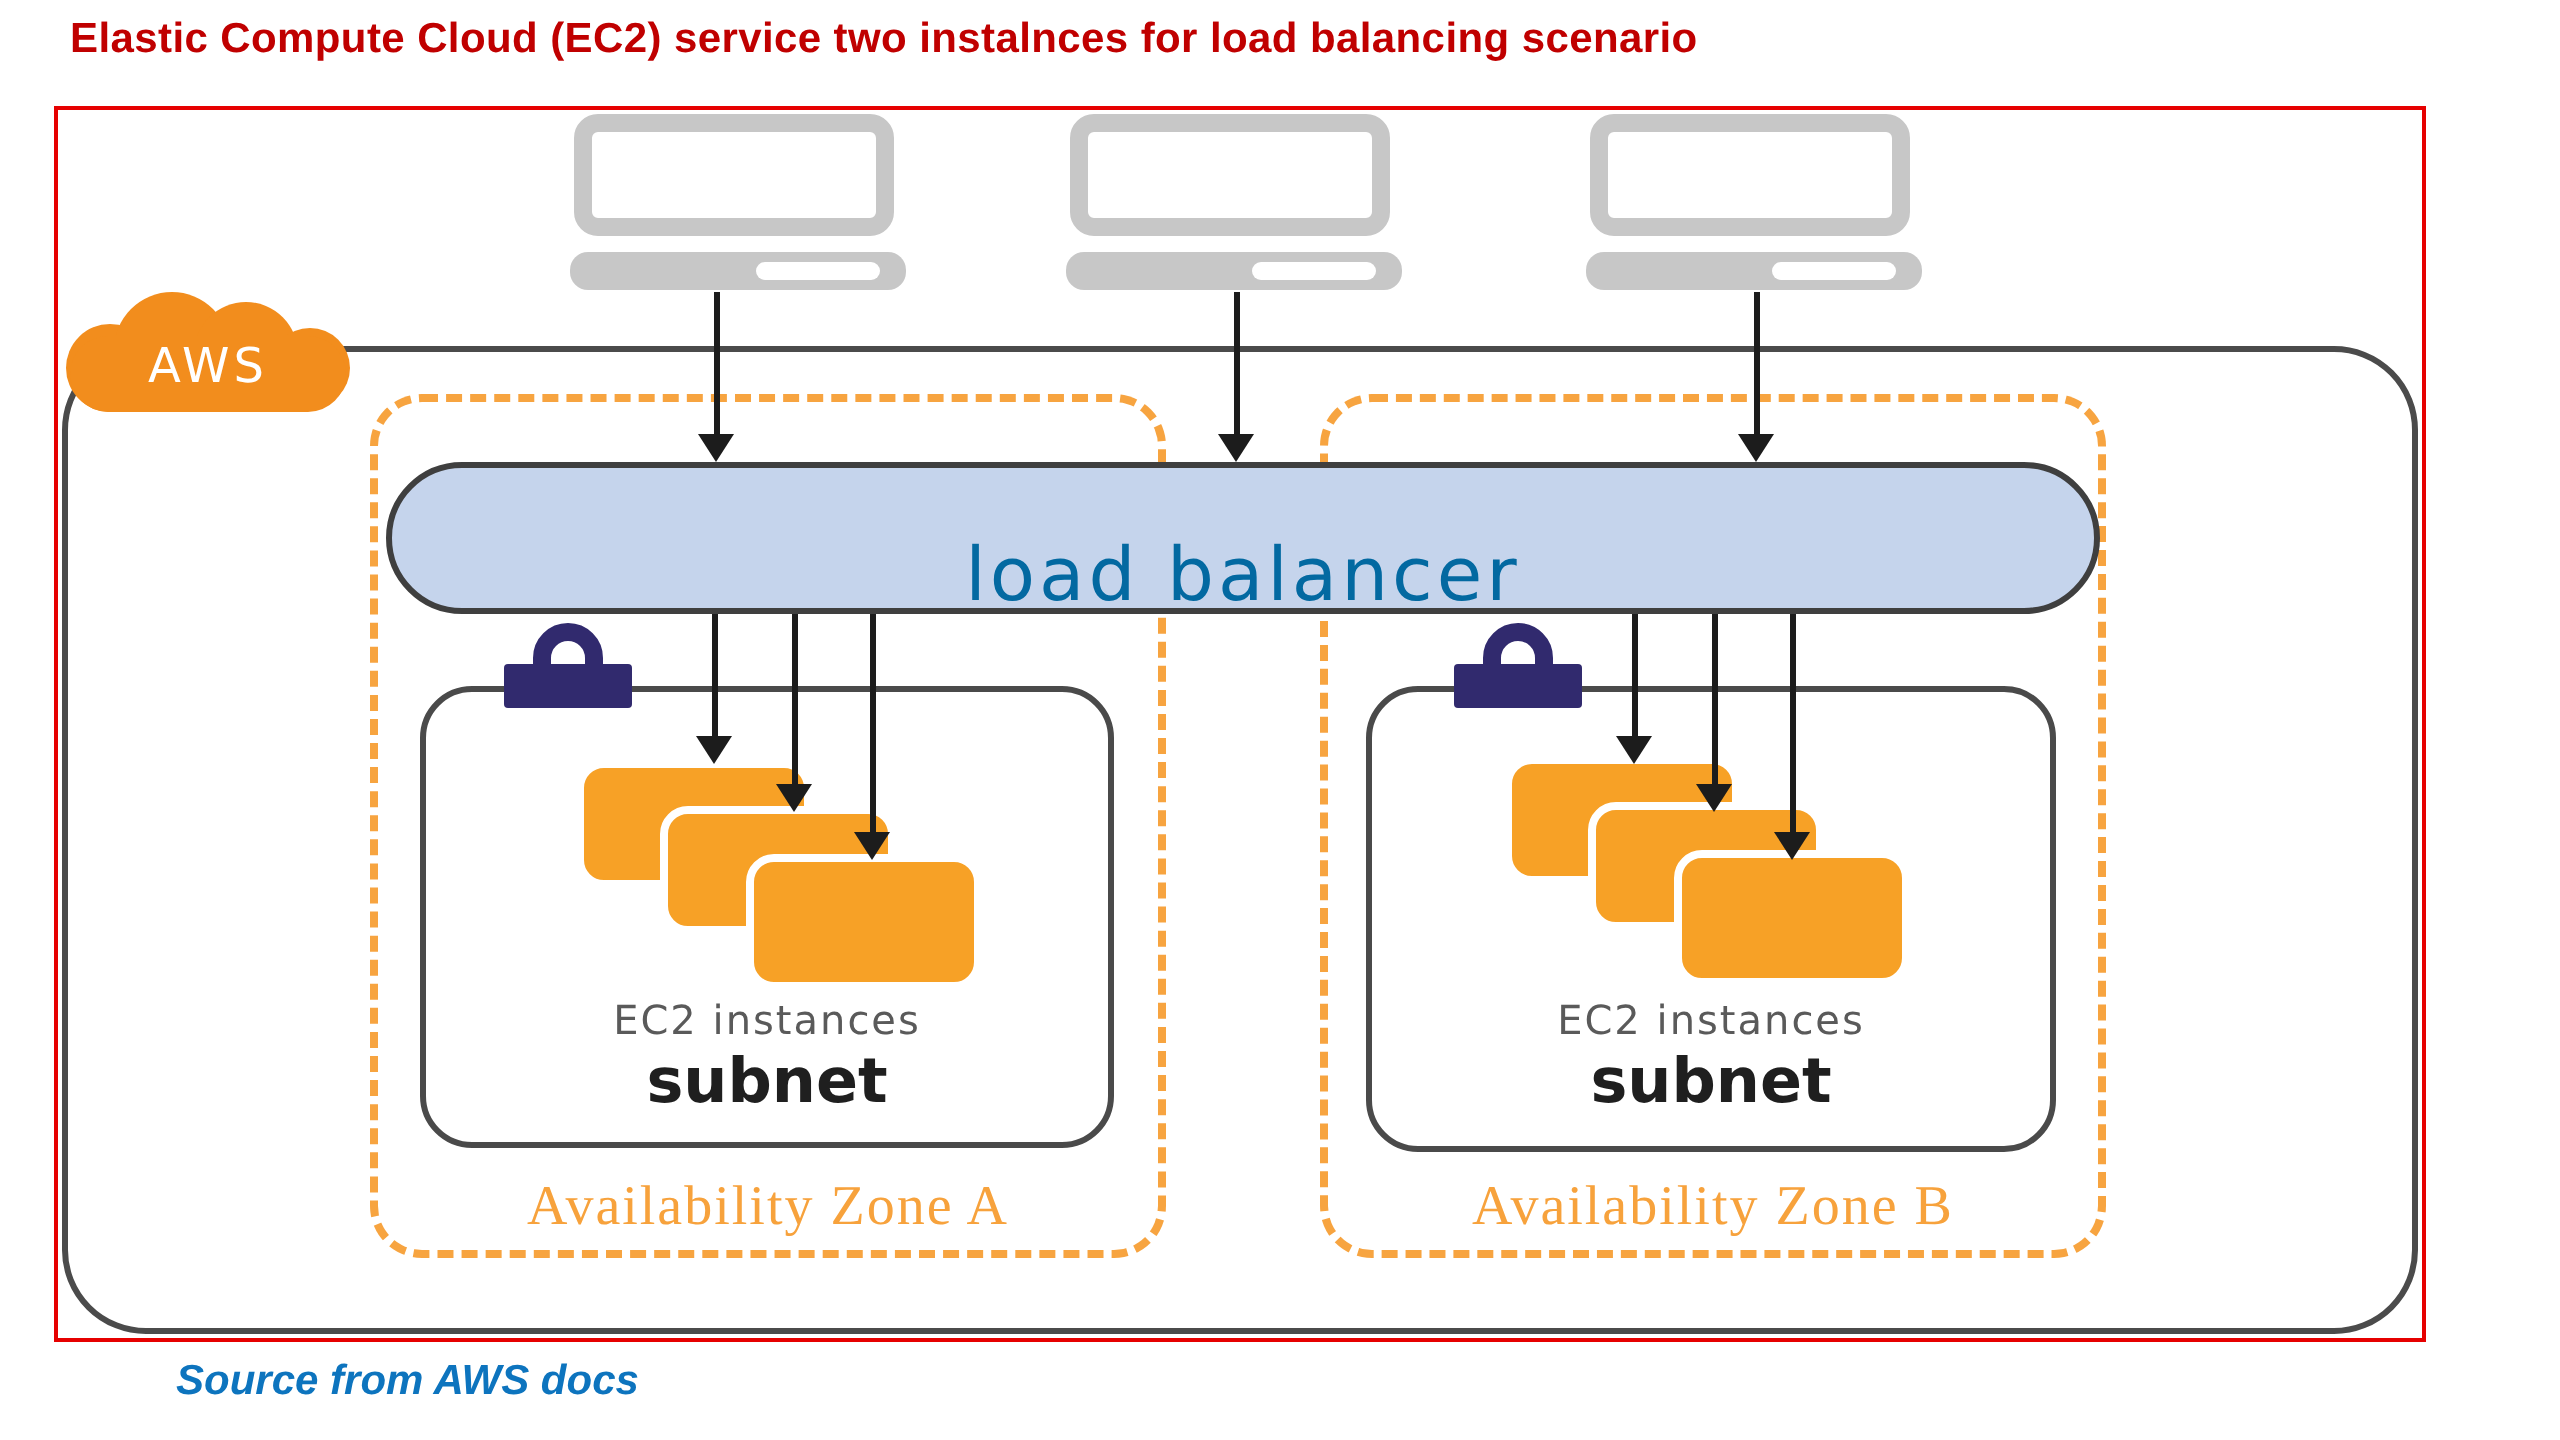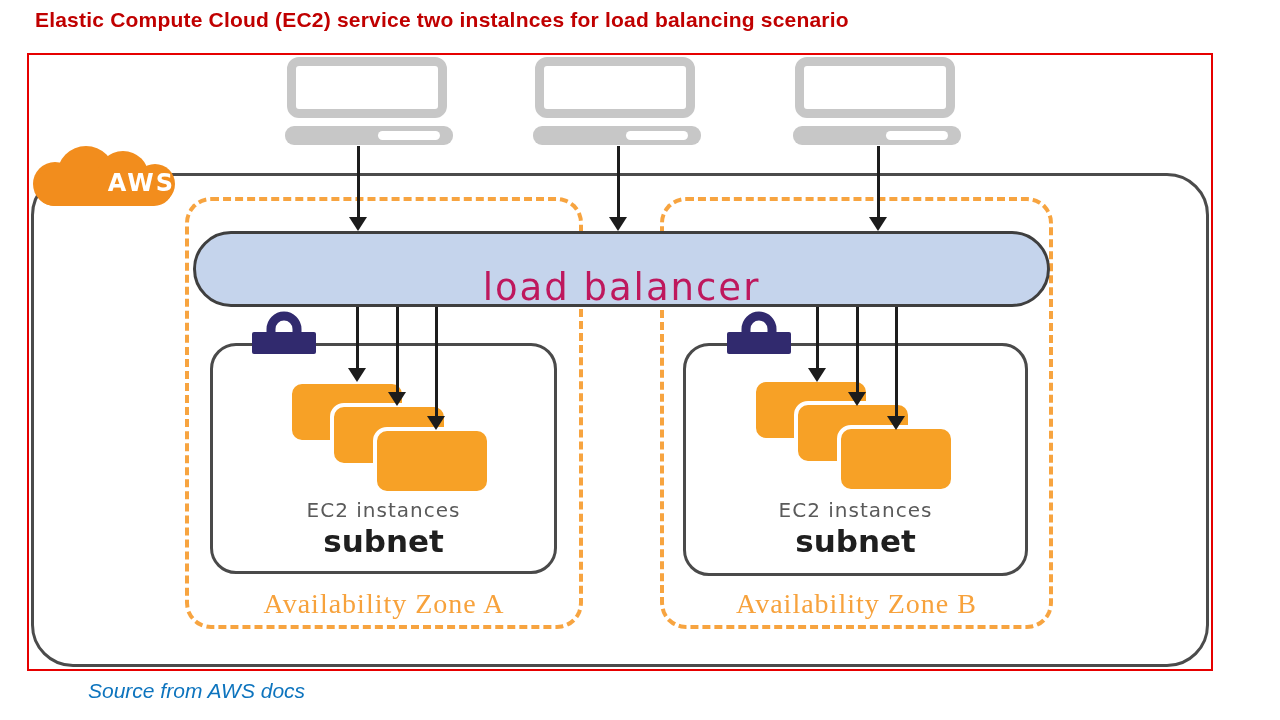--- a/index.html
+++ b/index.html
@@ -42,43 +42,43 @@
 
   
   .cloud { position: absolute; left: 33px; top: 146px; width: 142px; height: 60px; z-index: 8; }
   .cl { position: absolute; background: #F28D1D; border-radius: 50%; }
   .c1 { left: 0;    top: 16px; width: 44px; height: 44px; }
   .c2 { left: 24px; top: 0;    width: 58px; height: 58px; }
   .c3 { left: 64px; top: 5px;  width: 52px; height: 52px; }
   .c4 { left: 102px;top: 18px; width: 40px; height: 40px; }
   .c5 { left: 2px;  top: 22px; width: 138px; height: 38px; border-radius: 19px; }
   .cloud-label {
-    position: absolute; left: 0; right: 0; top: 23px; text-align: right;
-    font-size: 24px; font-weight: bold; color: #ffffff; letter-spacing: 2px;
+    position: absolute; left: 0; right: 0; top: 23px; text-align: center;
+    font-size: 24px; font-weight: normal; color: #ffffff; letter-spacing: 2px;
   }
 
   
   .az {
     position: absolute; top: 197px; height: 432px;
     border: 4px dashed #F7A440; border-radius: 26px; z-index: 2;
   }
   .az-a { left: 185px; width: 398px; }
   .az-b { left: 660px; width: 393px; }
   .az-label {
     position: absolute; left: 0; right: 0; bottom: 5px; text-align: center;
     font-size: 28px; color: #F7A23C; letter-spacing: 1px; white-space: nowrap; font-family: Liberation Serif, serif;
   }
 
   
   .lb {
     position: absolute; left: 193px; top: 231px; width: 857px; height: 76px;
     background: #C5D4EC; border: 3px solid #3F3F3F; border-radius: 38px;
     display: flex; align-items: center; justify-content: center; z-index: 10;
   }
-  .lb span { font-size: 37px; color: #be185d; letter-spacing: 2px; margin-top: 36px; }
+  .lb span { font-size: 37px; color: #0369a1; letter-spacing: 2px; margin-top: 36px; }
 
   
   .subnet {
     position: absolute; top: 343px; background: #ffffff;
     border: 3px solid #4A4A4A; border-radius: 26px; z-index: 5;
   }
   .subnet-a { left: 210px; width: 347px; height: 231px; }
   .subnet-b { left: 683px; width: 345px; height: 233px; }
 
   .lock { position: absolute; top: 311px; width: 64px; height: 43px; z-index: 12; }
@@ -101,21 +101,21 @@
   .arrow::after {
     content: ""; position: absolute; top: 100%; left: 50%;
     transform: translateX(-50%);
     border-style: solid; border-color: transparent;
     border-width: 14px 9px 0 9px; border-top-color: #1C1C1C;
   }
 
   .source {
     position: absolute; left: 88px; top: 679px;
     font-family: "Liberation Sans", sans-serif;
-    font-size: 21px; font-weight: normal; font-style: italic; color: #0D74BE;
+    font-size: 21px; font-weight: bold; font-style: italic; color: #0D74BE;
   }
 </style>
 </head>
 <body>
 
 <div class="page">
 
   <div class="title">Elastic Compute Cloud (EC2) service two instalnces for load balancing scenario</div>
 
   <div class="frame"></div>

